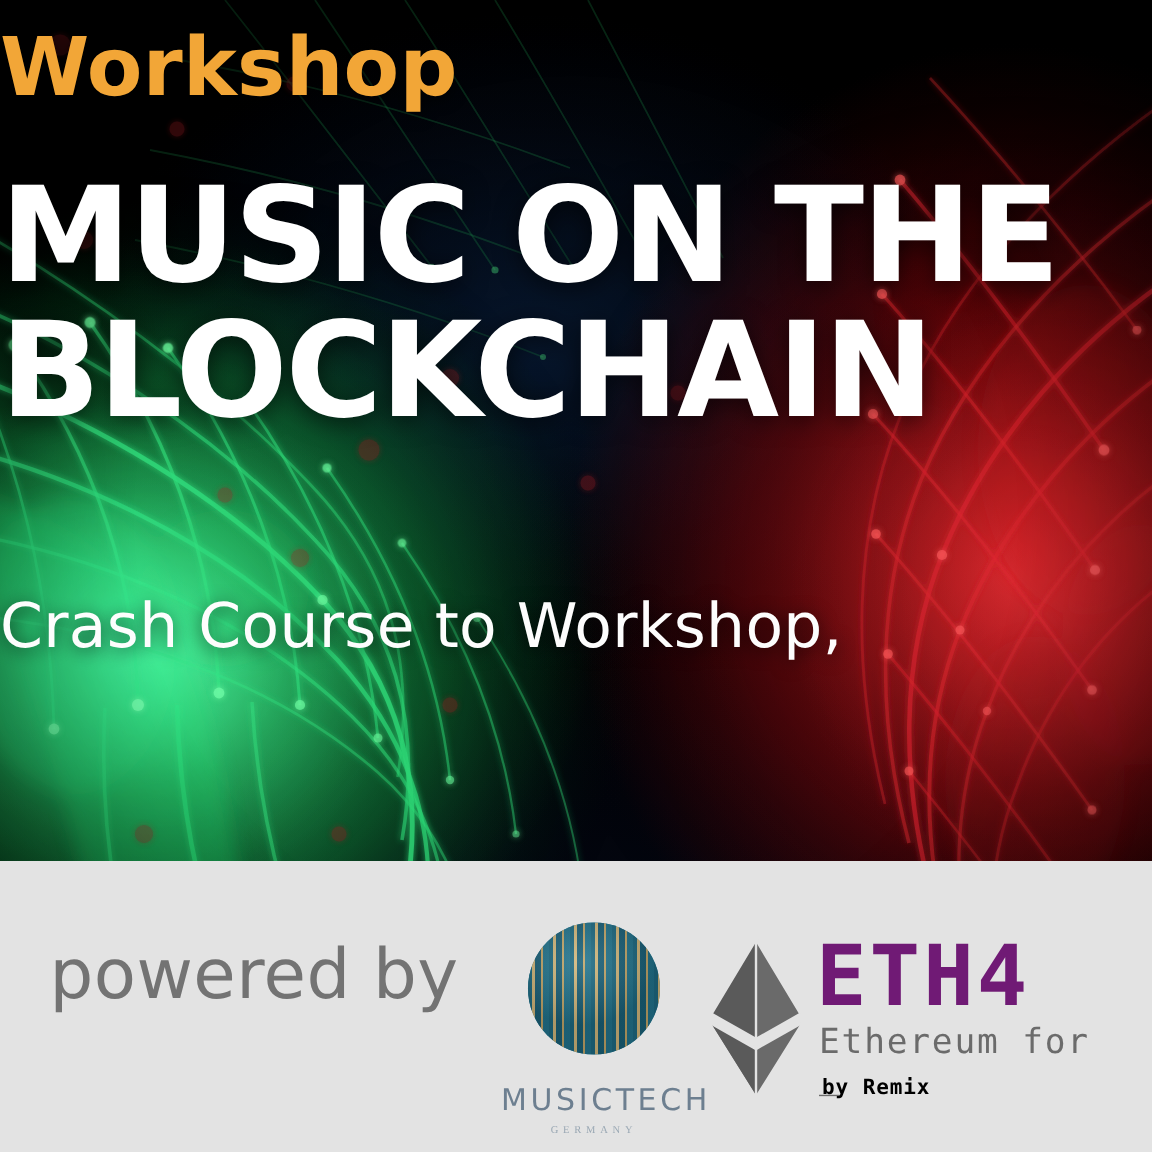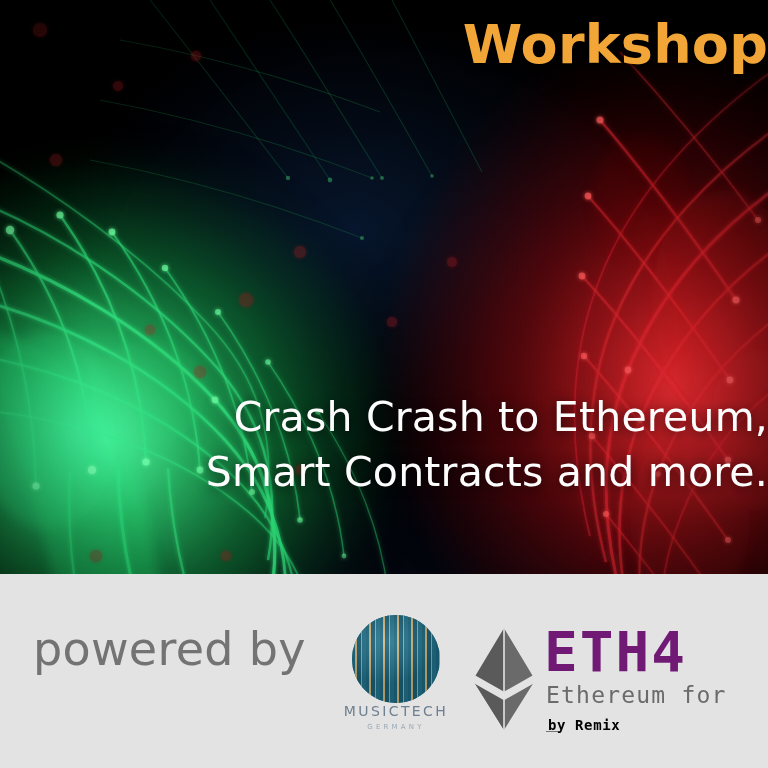--- a/index.html
+++ b/index.html
@@ -42,21 +42,21 @@
   .bg-glow-red {
     background: radial-gradient(ellipse 30% 34% at 92% 52%, rgba(200,25,32,0.45) 0%, rgba(120,10,16,0.16) 48%, rgba(0,0,0,0) 78%);
     mix-blend-mode: screen;
   }
 
   
   .content {
     position: absolute;
     left: 0; right: 0; top: 0;
     height: 574px;
-    text-align: right;
+    text-align: left;
     z-index: 5;
   }
   .kicker {
     position: absolute;
     left: 0; right: 0;
     top: 18px;
     font-size: 54px;
     line-height: 1.0;
     font-weight: 700;
     letter-spacing: 0.2px;
@@ -140,32 +140,33 @@
       #22748d 10px, #22748d 14px
     );
     opacity: 0.96;
   }
   .mt-disc .sheen {
     position: absolute;
     inset: 0;
     background: radial-gradient(ellipse 70% 60% at 40% 30%, rgba(255,255,255,0.12), rgba(0,0,0,0.18) 80%);
   }
   .mt-name {
-    margin-top: 0;
-    font-size: 14px;
+    margin-top: 18px;
+    font-size: 20px;
     letter-spacing: 2.4px;
     color: #6d7f90;
     font-weight: 400;
   }
   .mt-sub {
     margin-top: 4px;
     font-size: 7px;
     letter-spacing: 3.2px;
     color: #9aa8b4;
     font-weight: 400;
+    font-family: Liberation Serif, serif;
   }
 
   
   .eth-logo {
     position: absolute;
     left: 472px;
     top: 48px;
     width: 280px;
     height: 120px;
   }
@@ -388,24 +389,27 @@
     </svg>
   </div>
 
   <div class="bg-layer bg-glow-green"></div>
   <div class="bg-layer bg-glow-red"></div>
   <div class="bg-layer bg-vignette"></div>
 
   <div class="content">
     <div class="kicker">Workshop</div>
 
+    <div class="headline">
+      <span class="l1">MUSIC ON THE</span>
+      <span class="l2">BLOCKCHAIN</span>
+    </div>
 
     <div class="subline">
-      <span class="s1">Crash Crash to Ethereum,</span>
-      <span class="s2">Smart Contracts and more.</span>
+      <span class="s1">Crash Course to Workshop,</span>
     </div>
   </div>
 
   <div class="footer">
 
     <div class="powered">powered by</div>
 
     <div class="mt-logo">
       <div class="mt-disc">
         <div class="stripes"></div>

